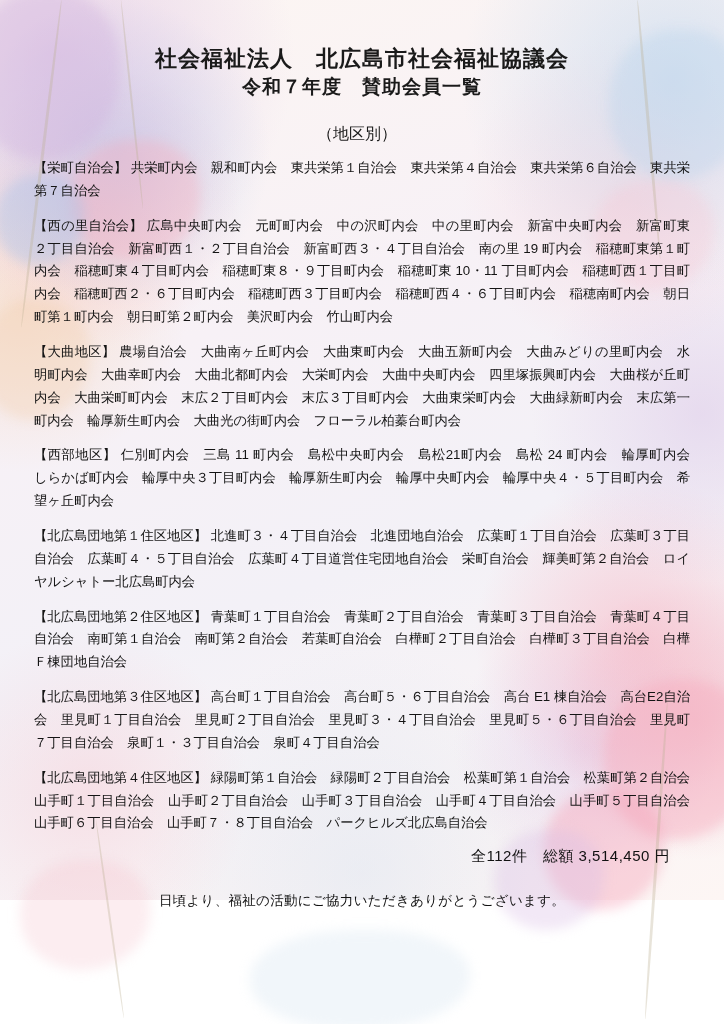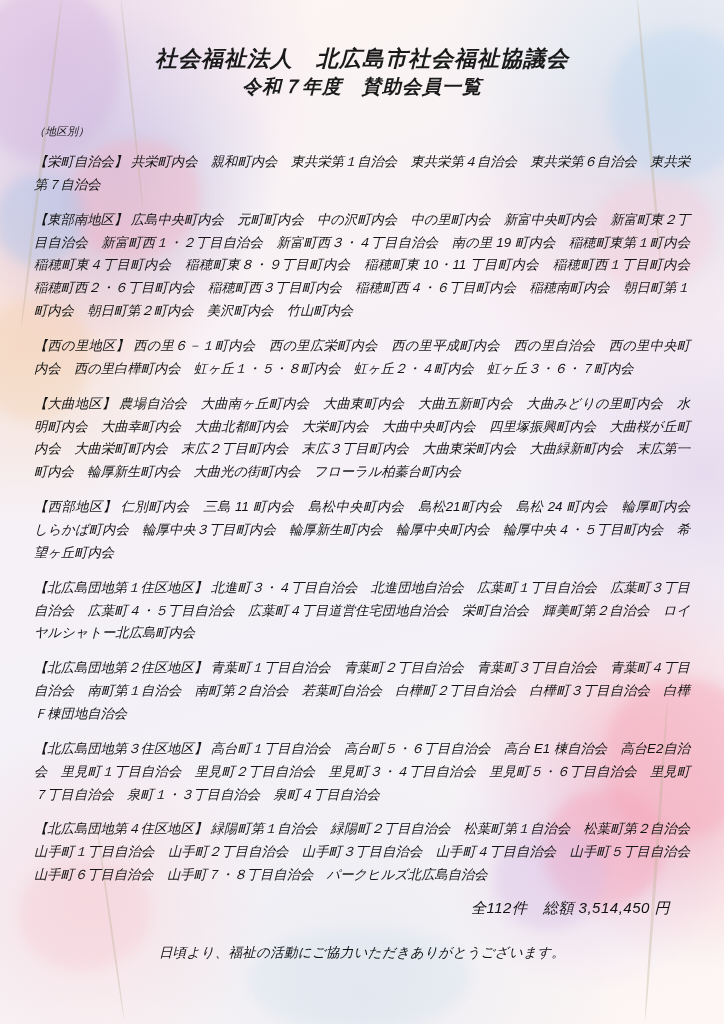--- a/index.html
+++ b/index.html
@@ -9,36 +9,35 @@
   body {
     width: 724px;
     height: 1024px;
     font-family: "Liberation Sans", "DejaVu Sans", sans-serif;
     background: #ffffff;
     overflow: hidden;
   }
   #page {
     position: relative;
     width: 724px;
-    height: 1024px;
+    height: 900px;
     background:
       radial-gradient(circle at 8% 6%, rgba(214,184,226,0.55) 0%, rgba(214,184,226,0) 22%),
       radial-gradient(circle at 16% 17%, rgba(173,196,232,0.55) 0%, rgba(173,196,232,0) 16%),
       radial-gradient(circle at 14% 23%, rgba(246,190,200,0.55) 0%, rgba(246,190,200,0) 15%),
       radial-gradient(circle at 3% 34%, rgba(244,205,170,0.45) 0%, rgba(244,205,170,0) 18%),
       radial-gradient(circle at 93% 9%, rgba(183,211,236,0.5) 0%, rgba(183,211,236,0) 20%),
       radial-gradient(circle at 86% 22%, rgba(247,204,214,0.45) 0%, rgba(247,204,214,0) 17%),
       radial-gradient(circle at 97% 46%, rgba(212,186,226,0.4) 0%, rgba(212,186,226,0) 20%),
       radial-gradient(circle at 88% 71%, rgba(246,176,192,0.55) 0%, rgba(246,176,192,0) 18%),
       radial-gradient(circle at 96% 80%, rgba(240,168,186,0.5) 0%, rgba(240,168,186,0) 14%),
       radial-gradient(circle at 81% 83%, rgba(216,186,228,0.45) 0%, rgba(216,186,228,0) 14%),
       radial-gradient(circle at 12% 88%, rgba(246,196,206,0.4) 0%, rgba(246,196,206,0) 16%),
       radial-gradient(circle at 50% 97%, rgba(208,222,238,0.35) 0%, rgba(208,222,238,0) 24%),
       linear-gradient(160deg, #fdf6f2 0%, #f7f1f6 35%, #f3f1f7 60%, #fdf6f4 100%);
-    font-style: italic;
   }
   
   .stem {
     position: absolute;
     background: rgba(190,178,150,0.35);
     border-radius: 50%;
     transform-origin: top center;
   }
   .blob {
     position: absolute;
@@ -61,22 +60,22 @@
     margin-top: 44px;
   }
   .doc-subtitle {
     text-align: center;
     font-size: 19px;
     font-weight: bold;
     color: #1a1a1a;
     letter-spacing: 1px;
   }
   .doc-note {
-    text-align: left;
-    font-size: 11px;
+    text-align: center;
+    font-size: 16px;
     color: #1a1a1a;
     margin-top: 24px;
     padding-right: 10px;
   }
   .sections {
     margin-top: 12px;
   }
   .section {
     font-size: 13.3px;
     line-height: 1.72;
@@ -134,28 +133,24 @@
     <div class="doc-note">（地区別）</div>
 
     <div class="sections">
 
       <div class="section">
         <span class="label">【栄町自治会】</span>
         <span>共栄町内会　親和町内会　東共栄第１自治会　東共栄第４自治会　東共栄第６自治会　東共栄第７自治会</span>
       </div>
 
       <div class="section">
-        <span class="label">【東部南地区】</span>
+        <span class="label">【西の里自治会】</span>
         <span>広島中央町内会　元町町内会　中の沢町内会　中の里町内会　新富中央町内会　新富町東２丁目自治会　新富町西１・２丁目自治会　新富町西３・４丁目自治会　南の里 19 町内会　稲穂町東第１町内会　稲穂町東４丁目町内会　稲穂町東８・９丁目町内会　稲穂町東 10・11 丁目町内会　稲穂町西１丁目町内会　稲穂町西２・６丁目町内会　稲穂町西３丁目町内会　稲穂町西４・６丁目町内会　稲穂南町内会　朝日町第１町内会　朝日町第２町内会　美沢町内会　竹山町内会</span>
       </div>
 
-      <div class="section">
-        <span class="label">【西の里地区】</span>
-        <span>西の里６－１町内会　西の里広栄町内会　西の里平成町内会　西の里自治会　西の里中央町内会　西の里白樺町内会　虹ヶ丘１・５・８町内会　虹ヶ丘２・４町内会　虹ヶ丘３・６・７町内会</span>
-      </div>
 
       <div class="section">
         <span class="label">【大曲地区】</span>
         <span>農場自治会　大曲南ヶ丘町内会　大曲東町内会　大曲五新町内会　大曲みどりの里町内会　水明町内会　大曲幸町内会　大曲北都町内会　大栄町内会　大曲中央町内会　四里塚振興町内会　大曲桜が丘町内会　大曲栄町町内会　末広２丁目町内会　末広３丁目町内会　大曲東栄町内会　大曲緑新町内会　末広第一町内会　輪厚新生町内会　大曲光の街町内会　フローラル柏蓁台町内会</span>
       </div>
 
       <div class="section">
         <span class="label">【西部地区】</span>
         <span>仁別町内会　三島 11 町内会　島松中央町内会　島松21町内会　島松 24 町内会　輪厚町内会　しらかば町内会　輪厚中央３丁目町内会　輪厚新生町内会　輪厚中央町内会　輪厚中央４・５丁目町内会　希望ヶ丘町内会</span>
       </div>

